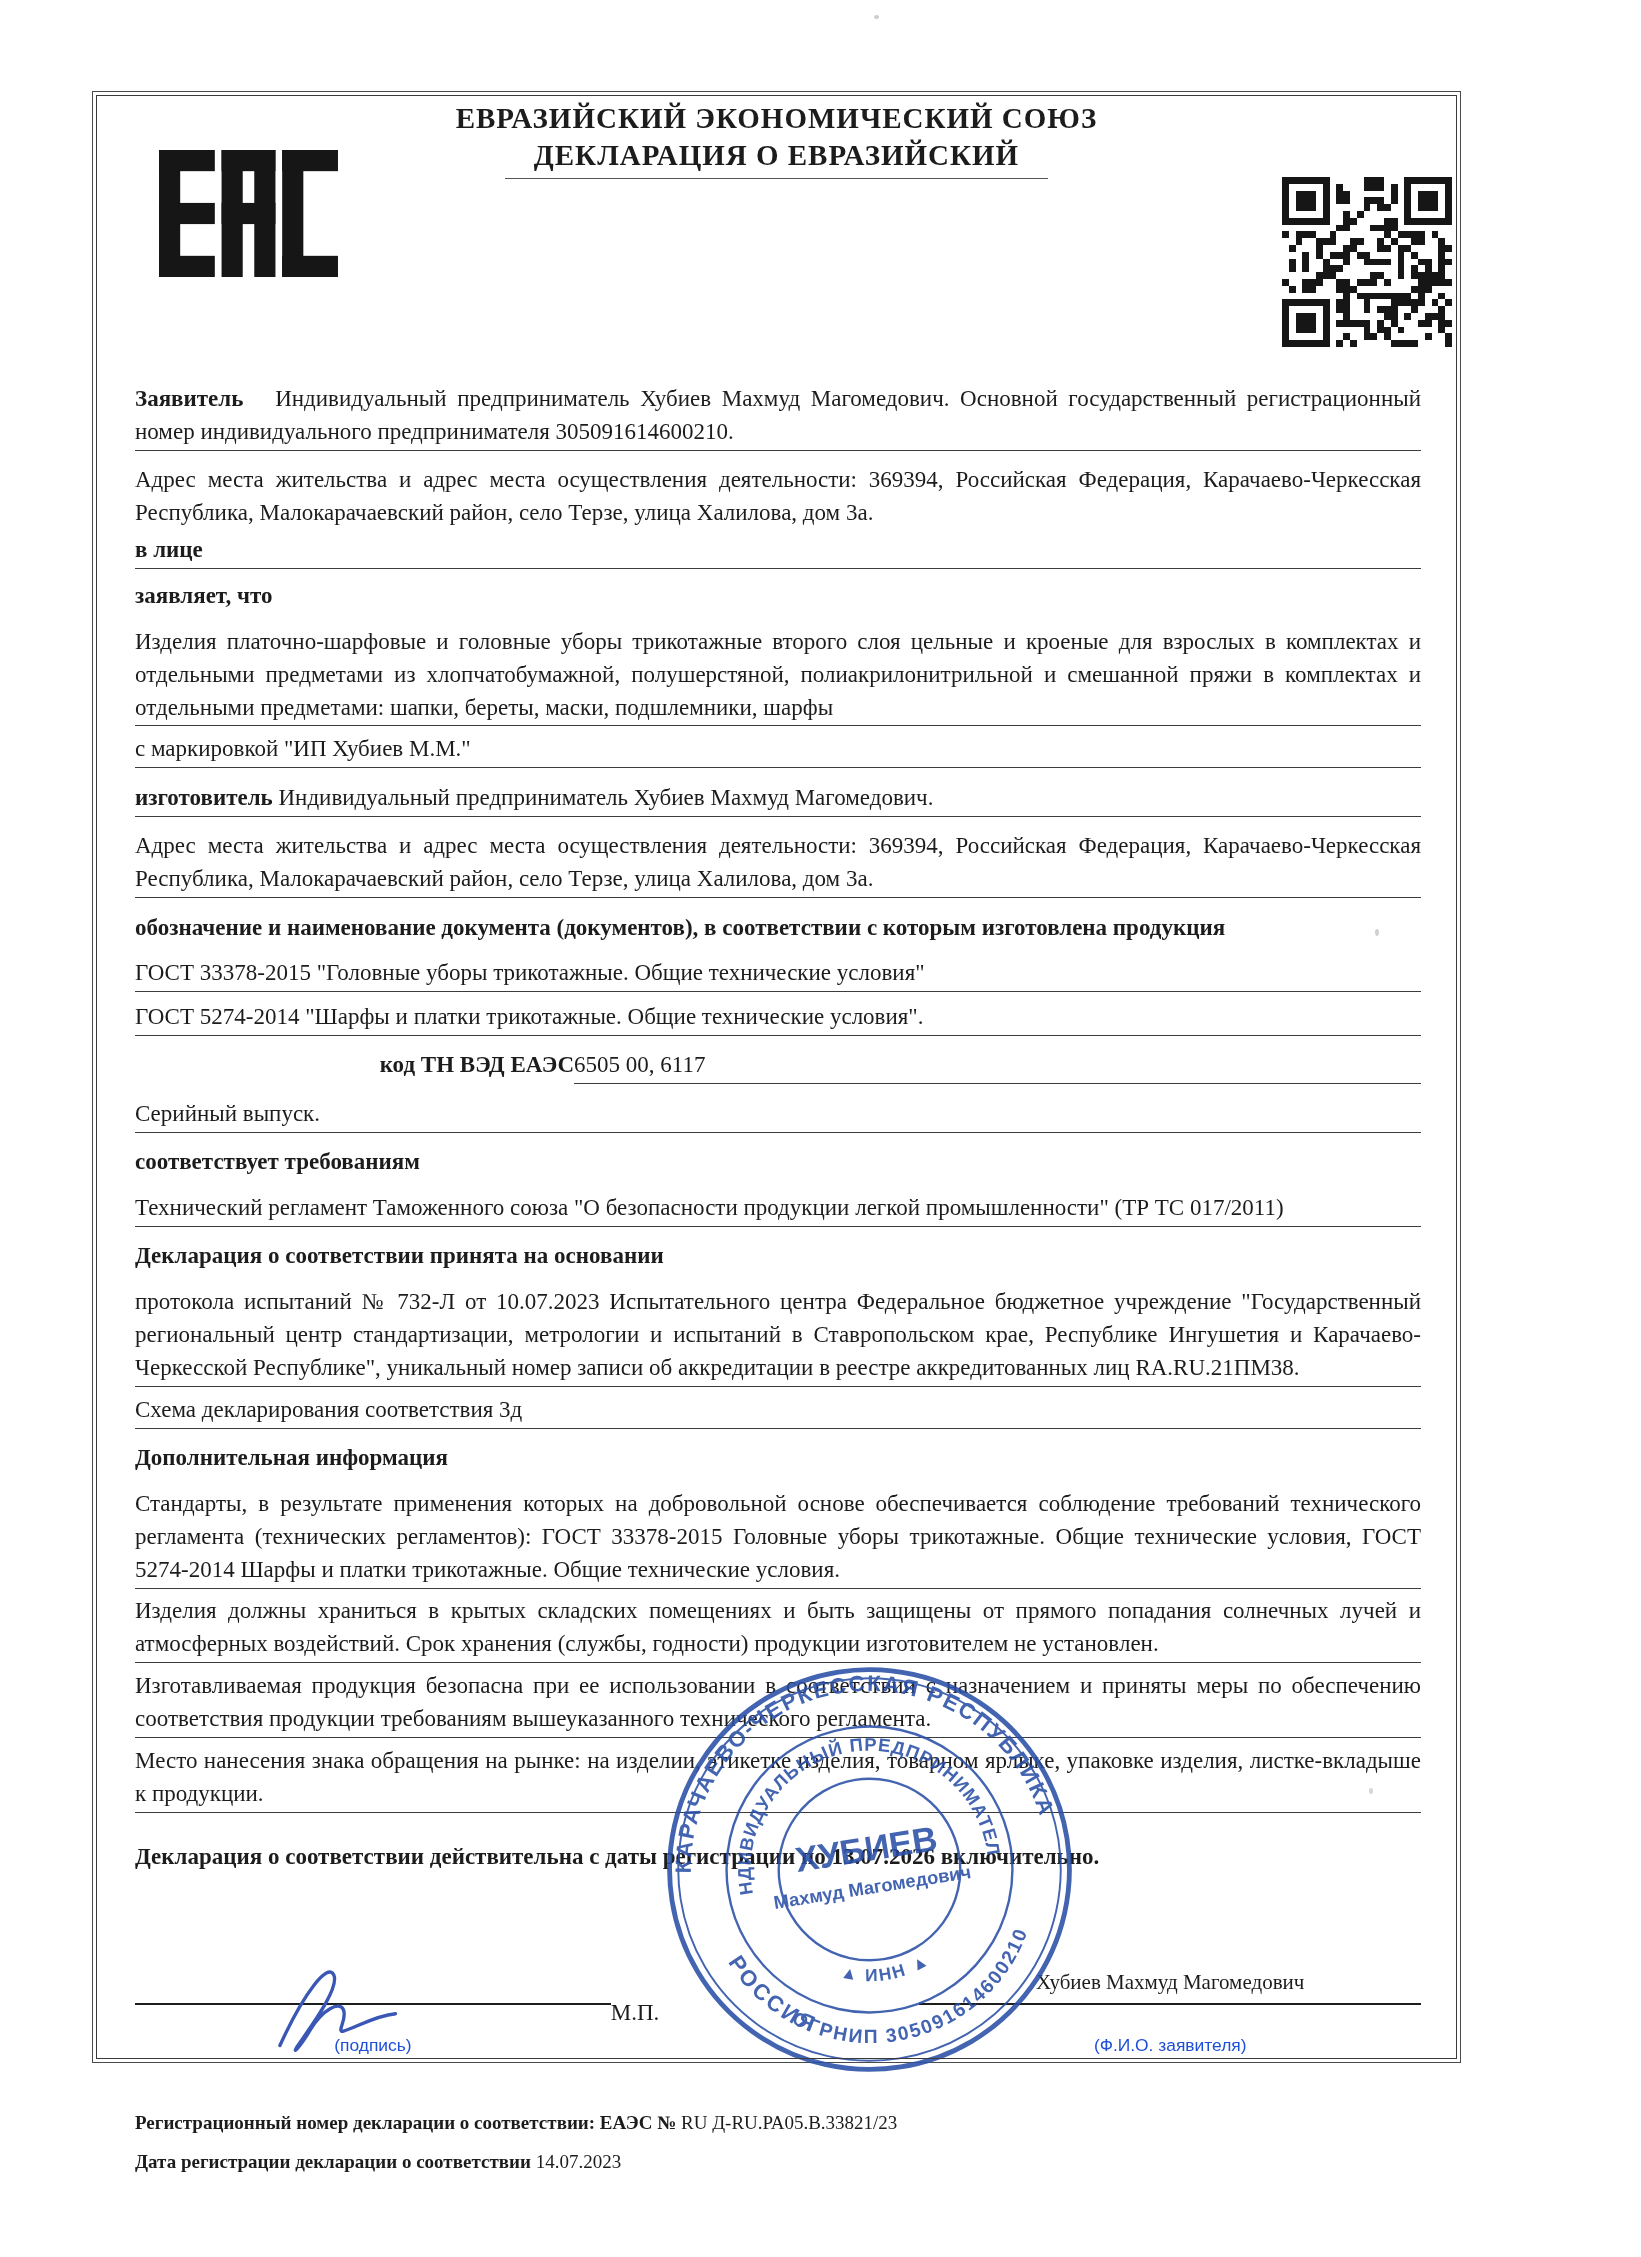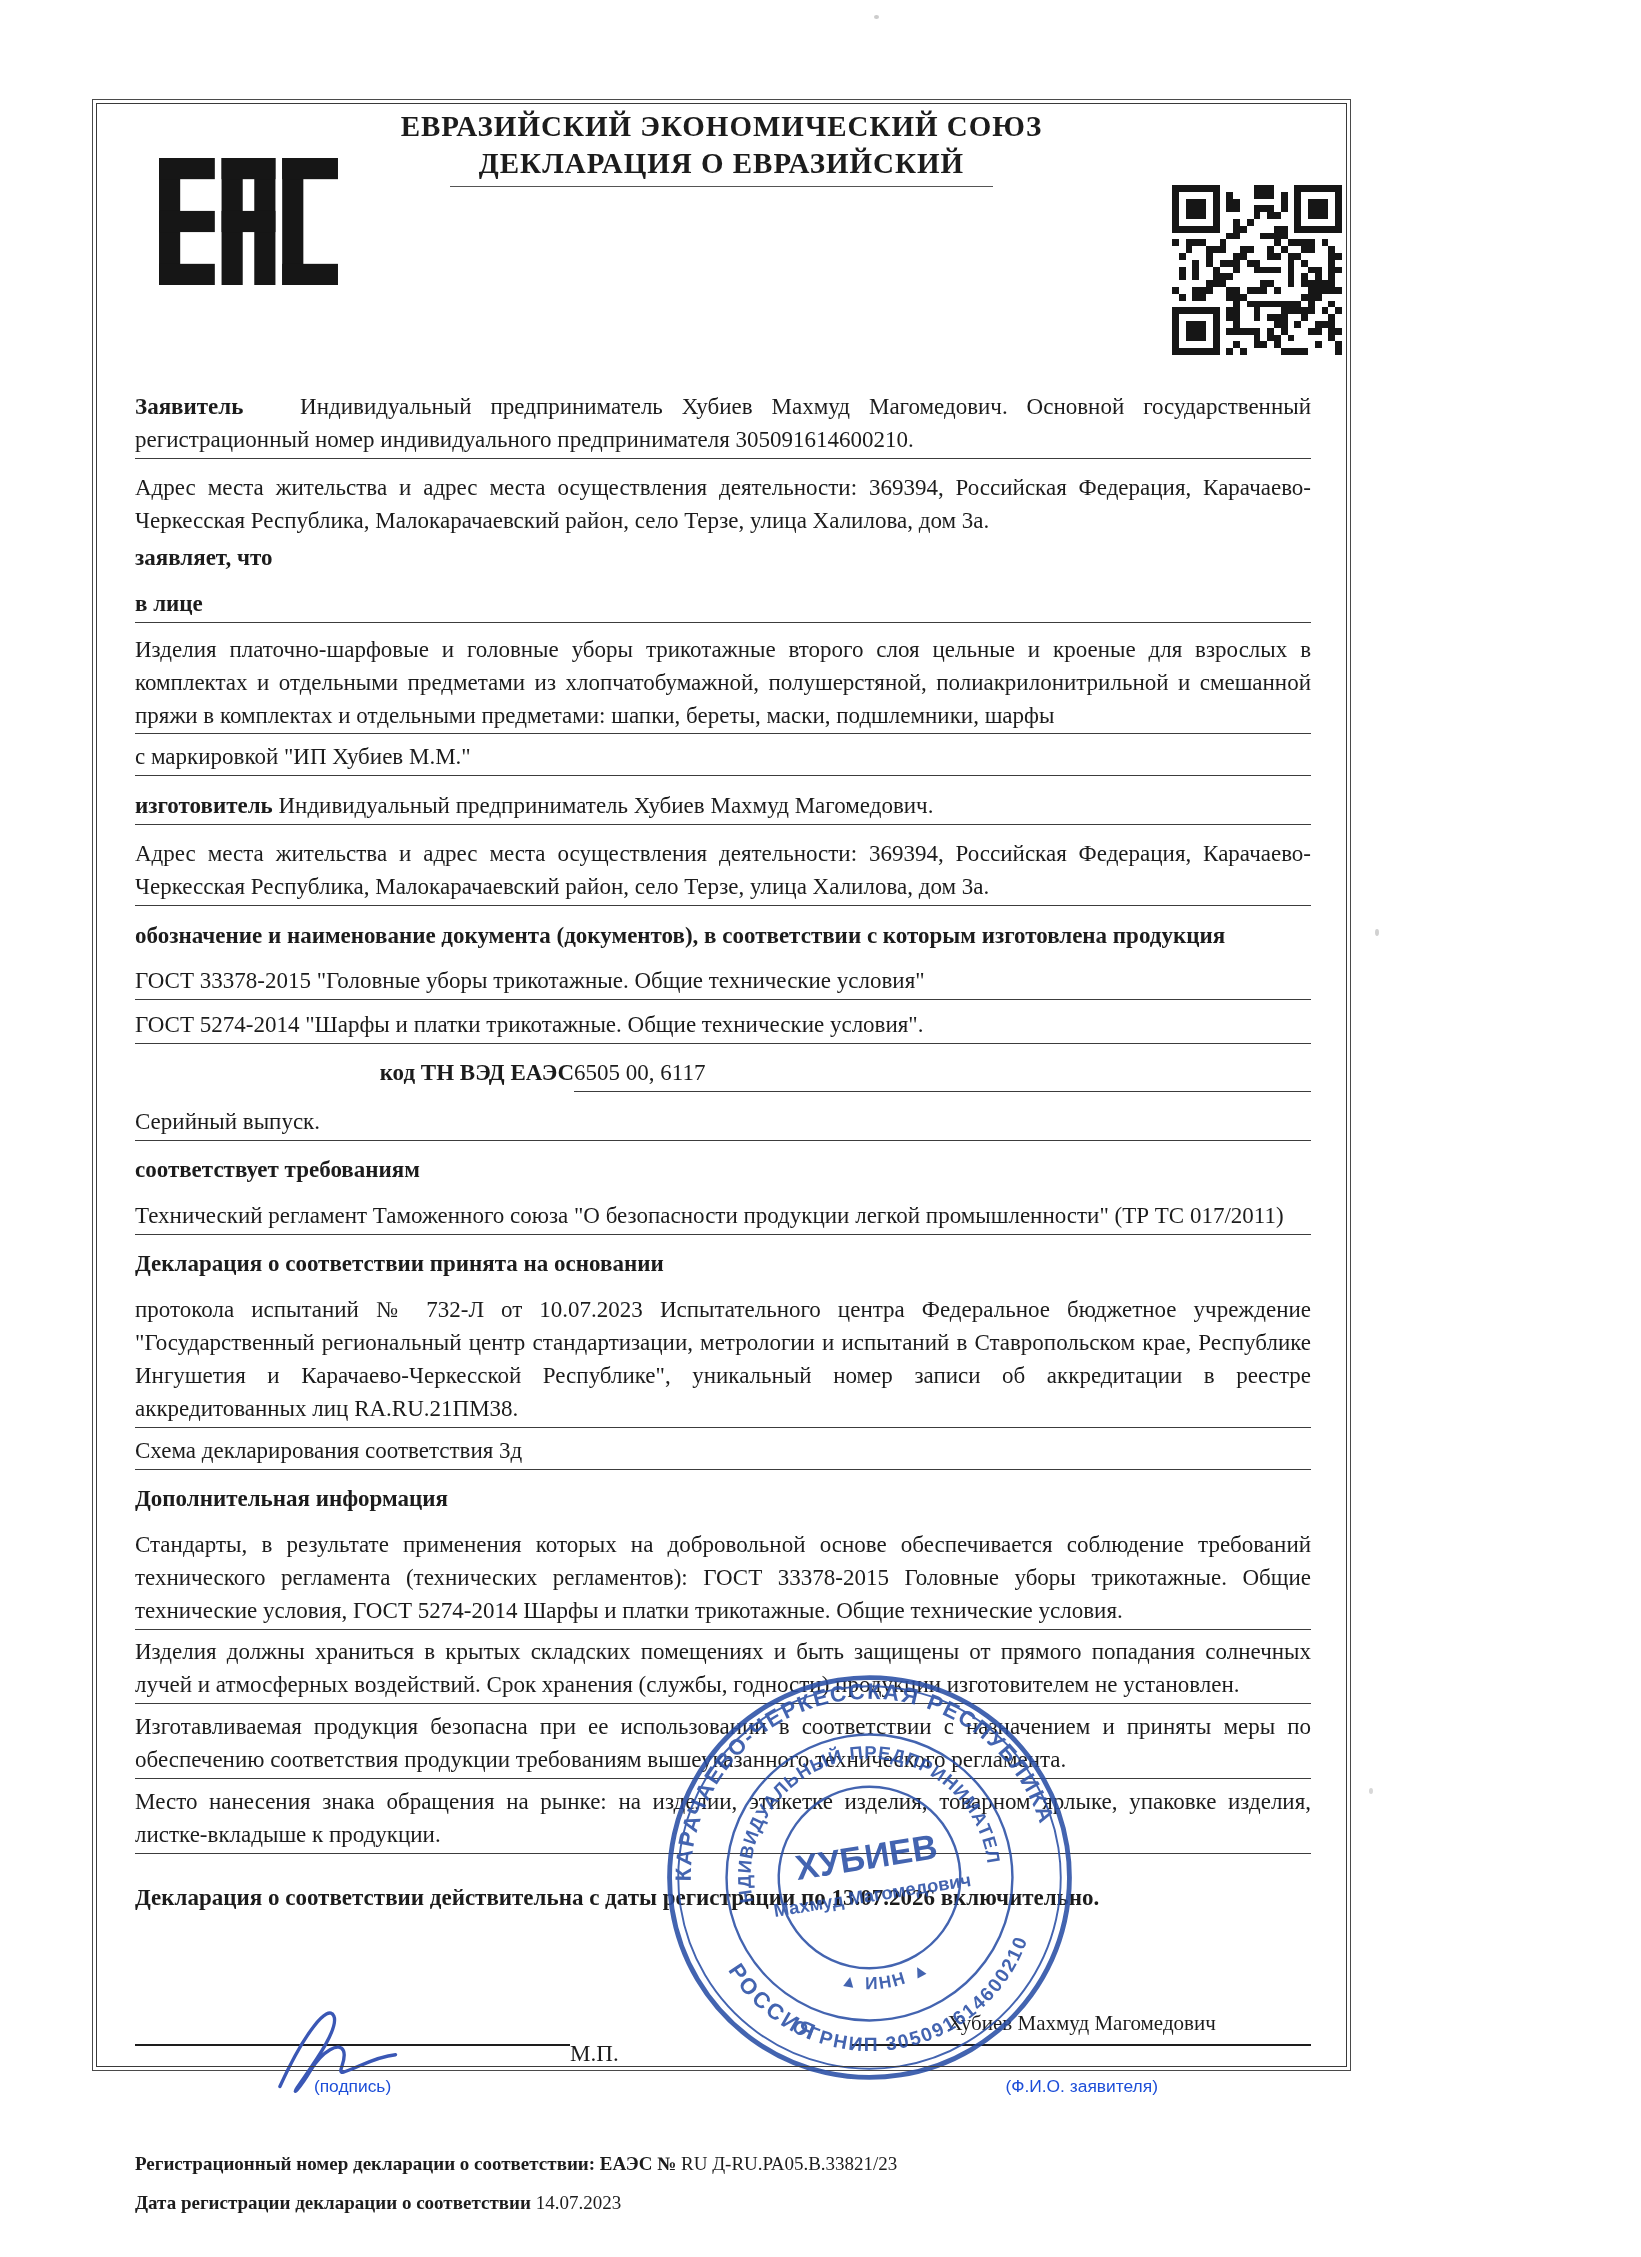--- a/index.html
+++ b/index.html
@@ -5,21 +5,21 @@
   html,body{margin:0;padding:0;background:#e8e8e8;}
   .page{
     position:relative;
     width:1641px;height:2257px;
     background:#ffffff;
     font-family:"Liberation Serif", serif;
     color:#1c1c1c;
     overflow:hidden;
   }
   .doc-border{
-    position:absolute;left:92px;top:99px;width:1259px;height:1972px;
+    position:absolute;left:92px;top:91px;width:1369px;height:1972px;
     border:1px solid #4a4a4a;
     box-sizing:border-box;
   }
   .doc-border::after{
     content:"";position:absolute;left:2.9px;top:2.9px;right:2.9px;bottom:2.9px;
     border:1.9px solid #3a3a3a;pointer-events:none;
   }
   
   .titles{
     position:absolute;left:0;right:0;top:7.7px;text-align:center;
@@ -309,23 +309,23 @@
           <rect x="14" y="140" width="21" height="21" fill="#161616"></rect>
         </svg>
     </div>
 
     <div class="content">
 
       <p class="para u"><span class="b">Заявитель</span>&nbsp;&nbsp;&nbsp;<span>Индивидуальный предприниматель Хубиев Махмуд Магомедович. Основной государственный регистрационный номер индивидуального предпринимателя 305091614600210.</span></p>
 
       <p class="para" style="margin-bottom:3.9px">Адрес места жительства и адрес места осуществления деятельности: 369394, Российская Федерация, Карачаево-Черкесская Республика, Малокарачаевский район, село Терзе, улица Халилова, дом 3а.</p>
 
+      <p class="para u head" style="margin-bottom:9.7px">в лице</p>
+
       <p class="para head">заявляет, что</p>
-
-      <p class="para u head" style="margin-bottom:9.7px">в лице</p>
 
       <p class="para u" style="margin-bottom:5.8px">Изделия платочно-шарфовые и головные уборы трикотажные второго слоя цельные и кроеные для взрослых в комплектах и отдельными предметами из хлопчатобумажной, полушерстяной, полиакрилонитрильной и смешанной пряжи в комплектах и отдельными предметами: шапки, береты, маски, подшлемники, шарфы</p>
       <p class="para u">с маркировкой "ИП Хубиев М.М."</p>
 
       <p class="para u"><span class="b">изготовитель</span> <span>Индивидуальный предприниматель Хубиев Махмуд Магомедович.</span></p>
 
       <p class="para u">Адрес места жительства и адрес места осуществления деятельности: 369394, Российская Федерация, Карачаево-Черкесская Республика, Малокарачаевский район, село Терзе, улица Халилова, дом 3а.</p>
 
       <p class="para head">обозначение и наименование документа (документов), в соответствии с которым изготовлена продукция</p>
 

